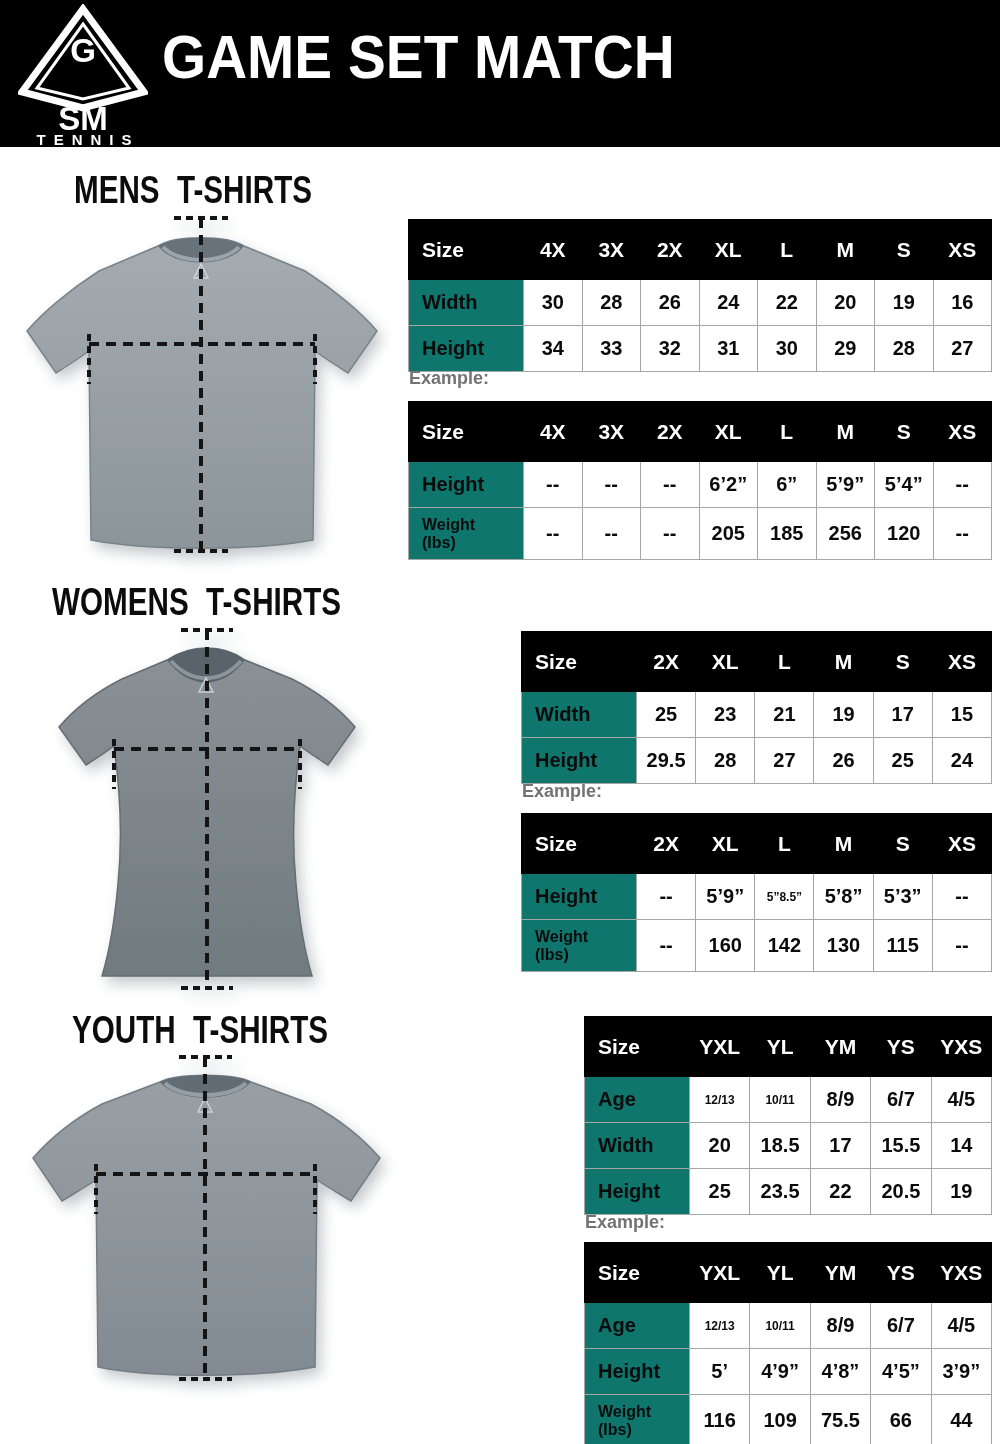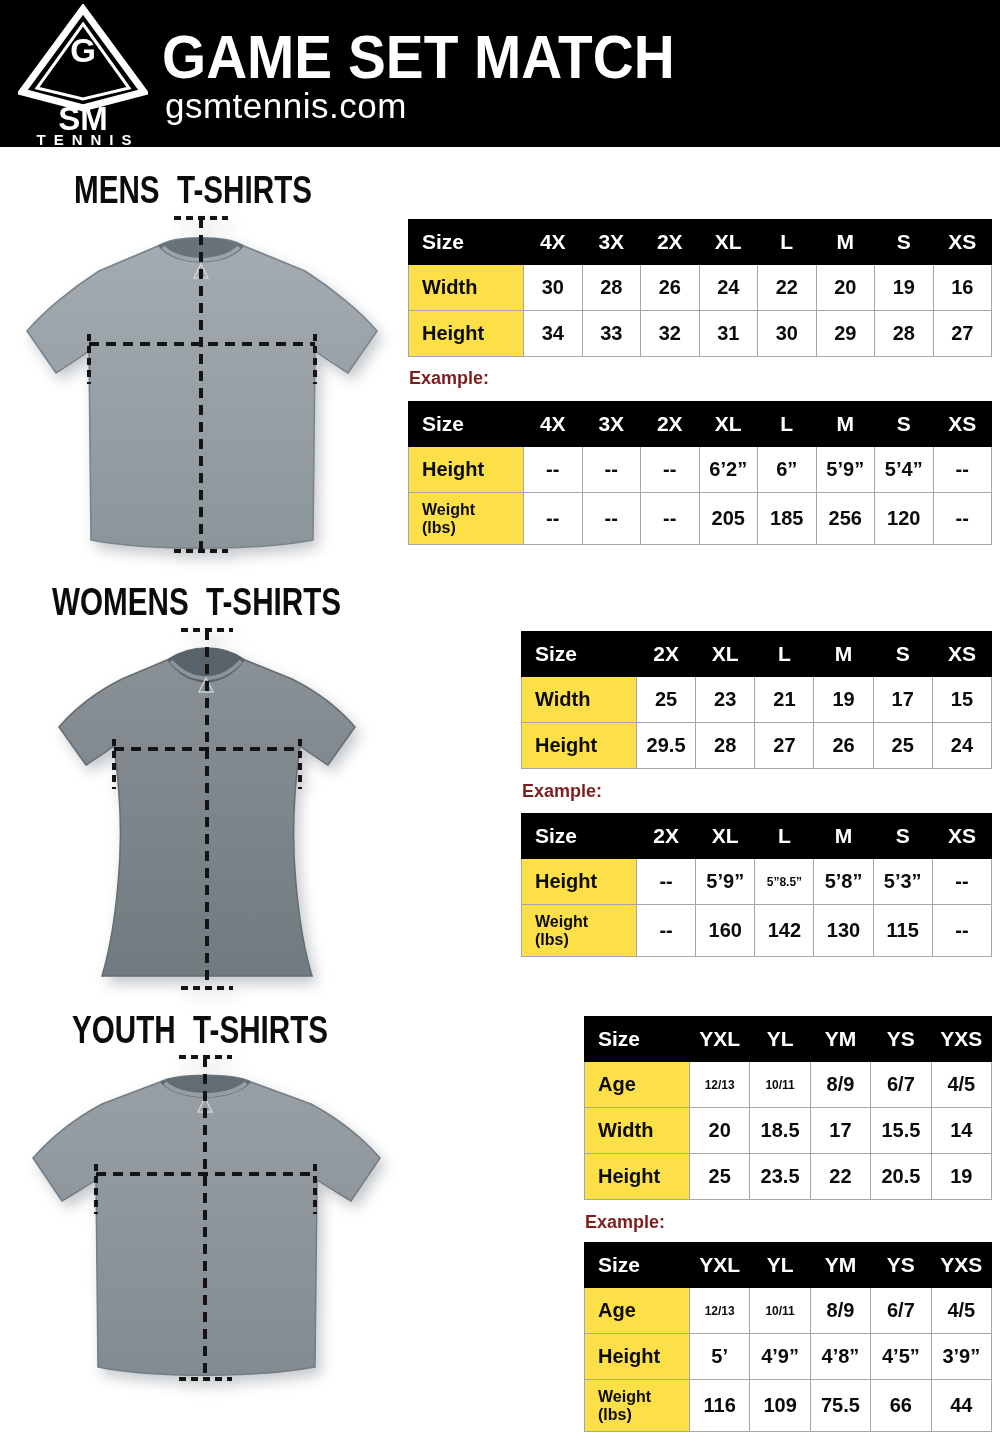--- a/index.html
+++ b/index.html
@@ -46,63 +46,62 @@
   #womens .shirt{left:45px; top:624px;}
   #youth .shirt{left:8px; top:1052px;}
   
   .size-table{
     position:absolute; border-collapse:collapse; table-layout:fixed; background:#fff;
   }
   .size-table th,.size-table td{
     border:1px solid #a6a6a6; font-weight:bold; text-align:center;
     font-size:20px; padding:0; overflow:hidden; white-space:nowrap; color:#0b0b0b;
   }
-  .size-table thead tr{height:45px;}
+  .size-table thead tr{height:60px;}
   .size-table tbody tr{height:46px;}
   .size-table tbody tr.tall{height:52px;}
   .size-table thead th{
     background:#000; color:#fff; border:1px solid #000; font-size:21px;
   }
   .size-table thead th:first-child, .size-table tbody th{
     text-align:left; padding-left:13px;
   }
-  .size-table tbody th{background:#fde047; font-size:20px;margin-left:43px;}
+  .size-table tbody th{background:#0f766e; font-size:20px;margin-left:43px;}
   .size-table tbody th.multiline{font-size:16px; line-height:1.12; white-space:pre-line;}
   .size-table td.small{font-size:12px;}
   #mens .size-table{left:408px; width:584px;}
   #mens .t1{top:219px;}  #mens .t2{top:401px;}
   #womens .size-table{left:521px; width:471px;}
   #womens .t1{top:631px;} #womens .t2{top:813px;}
   #youth .size-table{left:584px; width:408px;}
   #youth .t1{top:1016px;} #youth .t2{top:1242px;}
   col.label-col{width:115px;}
   #youth col.label-col{width:105px;}
   
-  .example-label{position:absolute; font-size:18px; font-weight:bold; color:#7f1d1d;}
+  .example-label{position:absolute; font-size:18px; font-weight:bold; color:#737373;}
   #mens .example-label{left:409px; top:368px;}
   #womens .example-label{left:522px; top:781px;}
   #youth .example-label{left:585px; top:1212px;}
 </style>
 </head>
 <body>
 
 <div class="page">
 
   <header class="band">
     <div class="logo">
       <svg width="130" height="112" viewBox="0 0 130 112" aria-hidden="true">
         <polygon points="65,5 126,88 65,104 4,88" fill="none" stroke="#ffffff" stroke-width="7" stroke-linejoin="miter"></polygon>
         <polygon points="65,20 111,84 65,95 19,84" fill="none" stroke="#ffffff" stroke-width="3" stroke-linejoin="miter"></polygon>
       </svg>
       <span class="logo-g">G</span>
       <span class="logo-sm">SM</span>
       <span class="logo-tennis">TENNIS</span>
     </div>
     <h1 class="brand-title">GAME SET MATCH</h1>
-    <div class="brand-site">gsmtennis.com</div>
   </header>
 
   <section id="mens">
     <h2 class="sec-heading">MENS T-SHIRTS</h2>
 
     <svg class="shirt" width="378" height="345" viewBox="0 0 378 345" aria-hidden="true">
       <defs>
         <linearGradient id="gm" x1="0" y1="0" x2="0" y2="1">
           <stop offset="0" stop-color="#a4acb1"></stop>
             <stop offset="1" stop-color="#8c959a"></stop>

